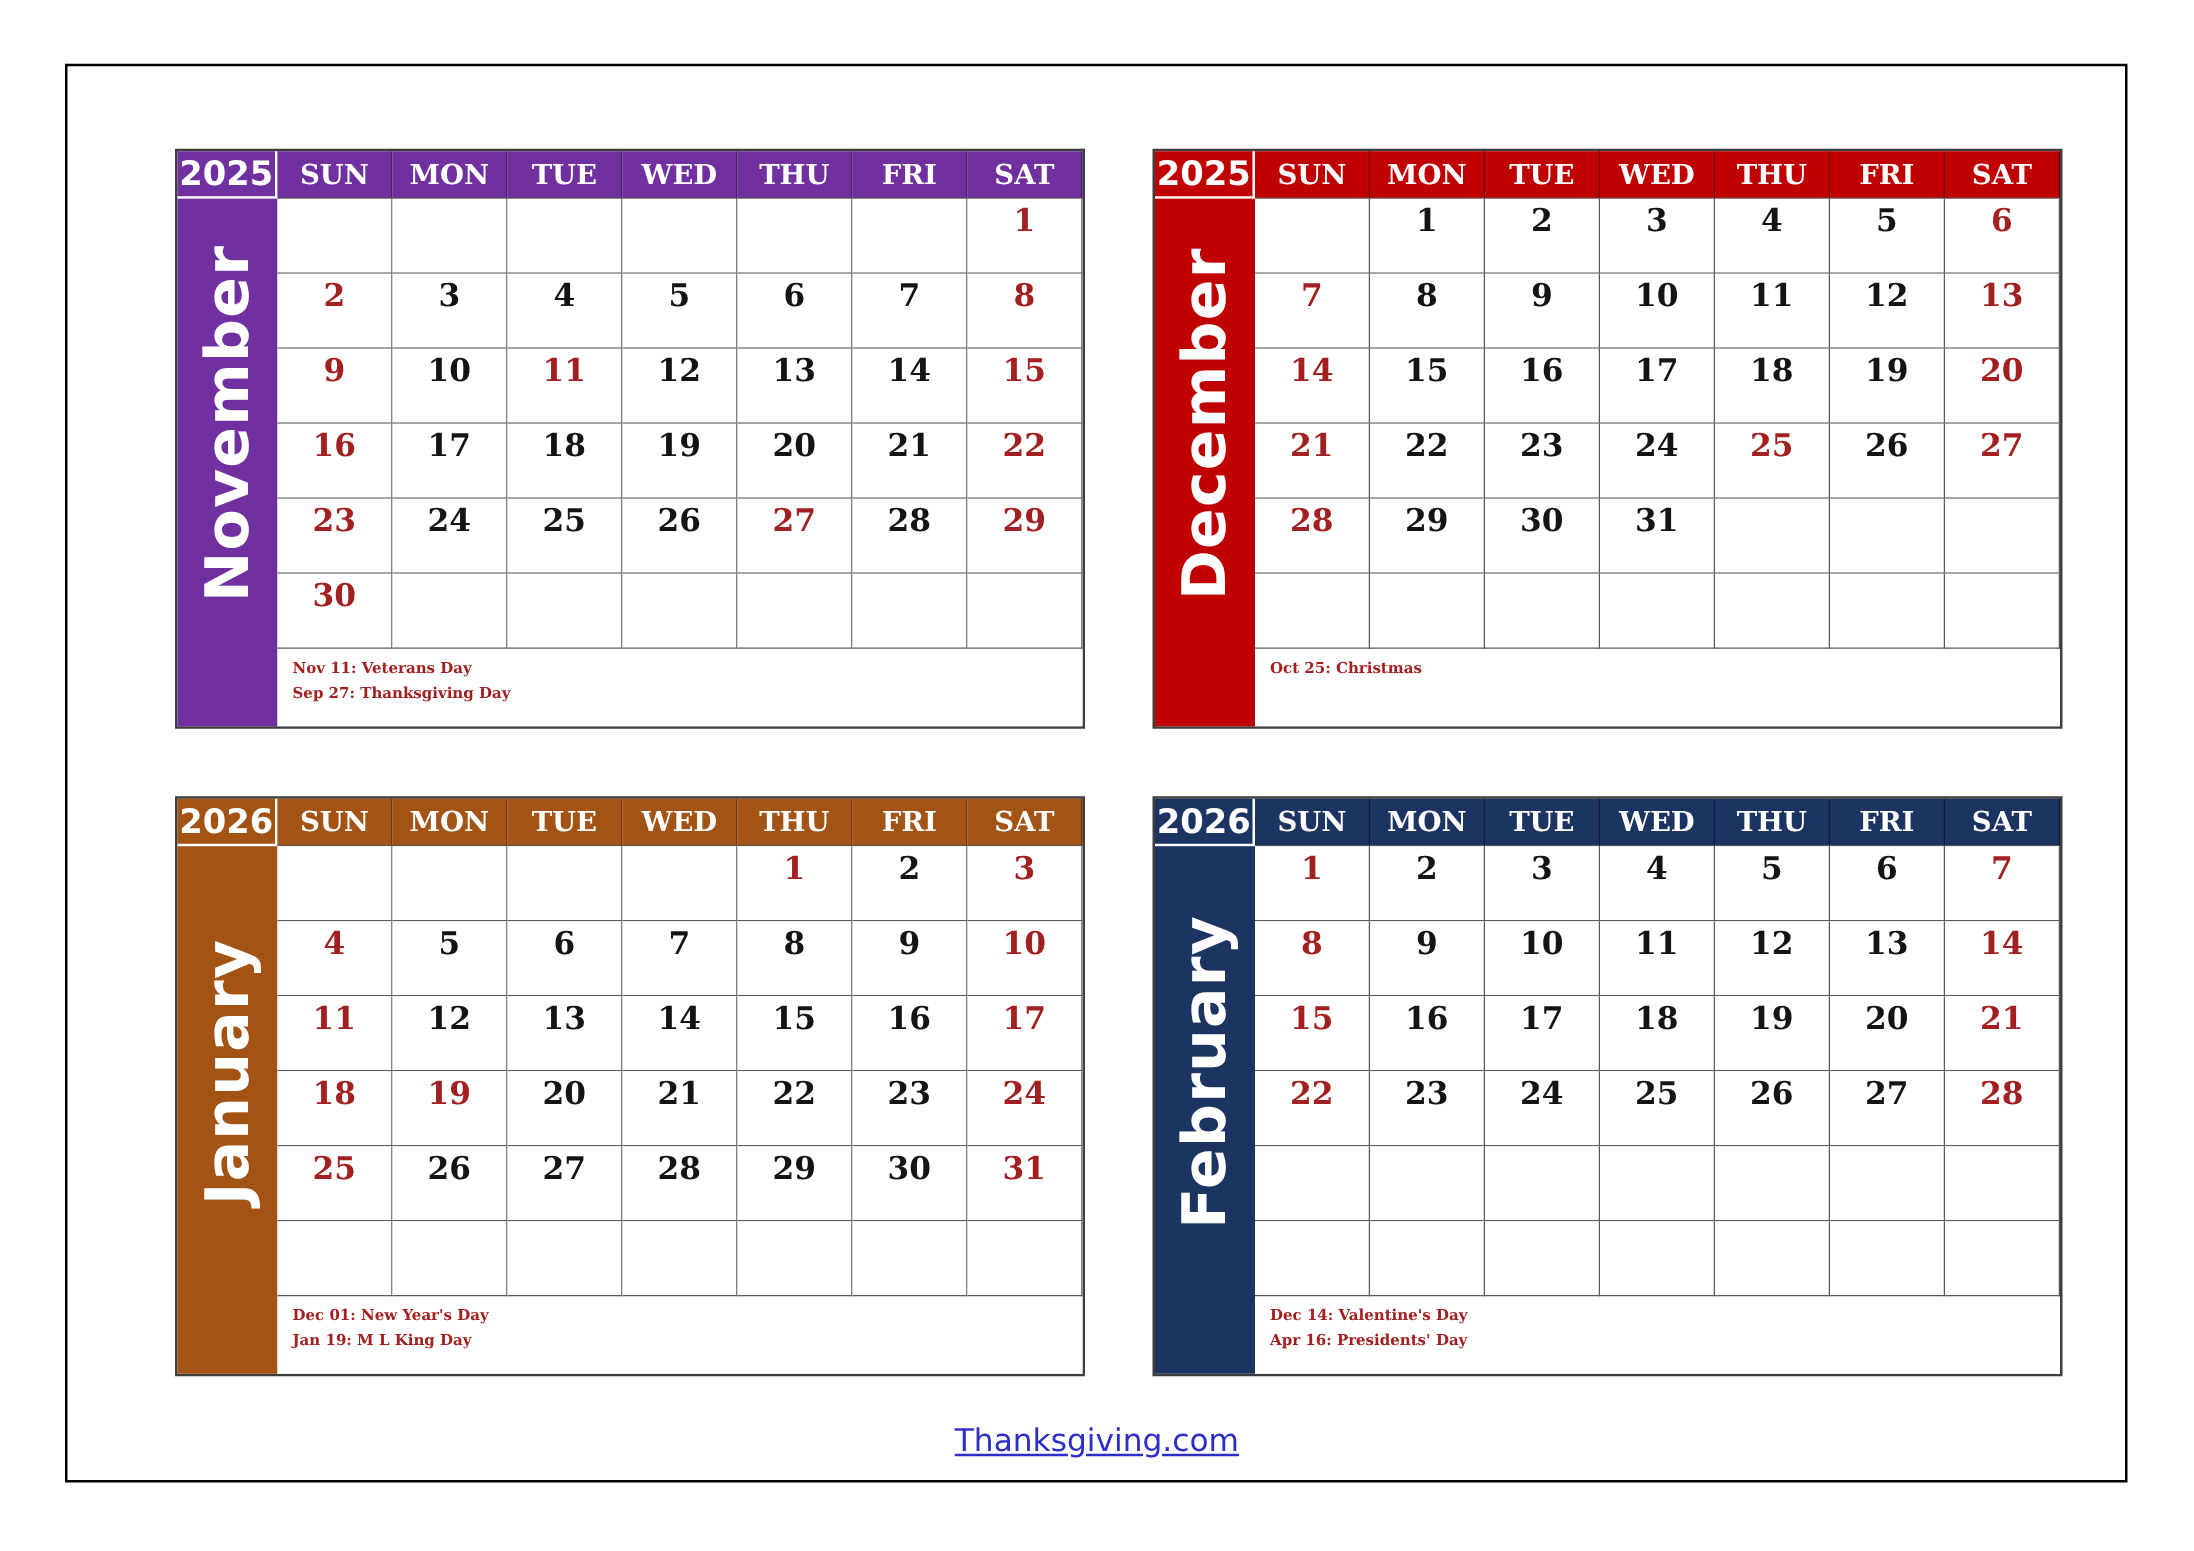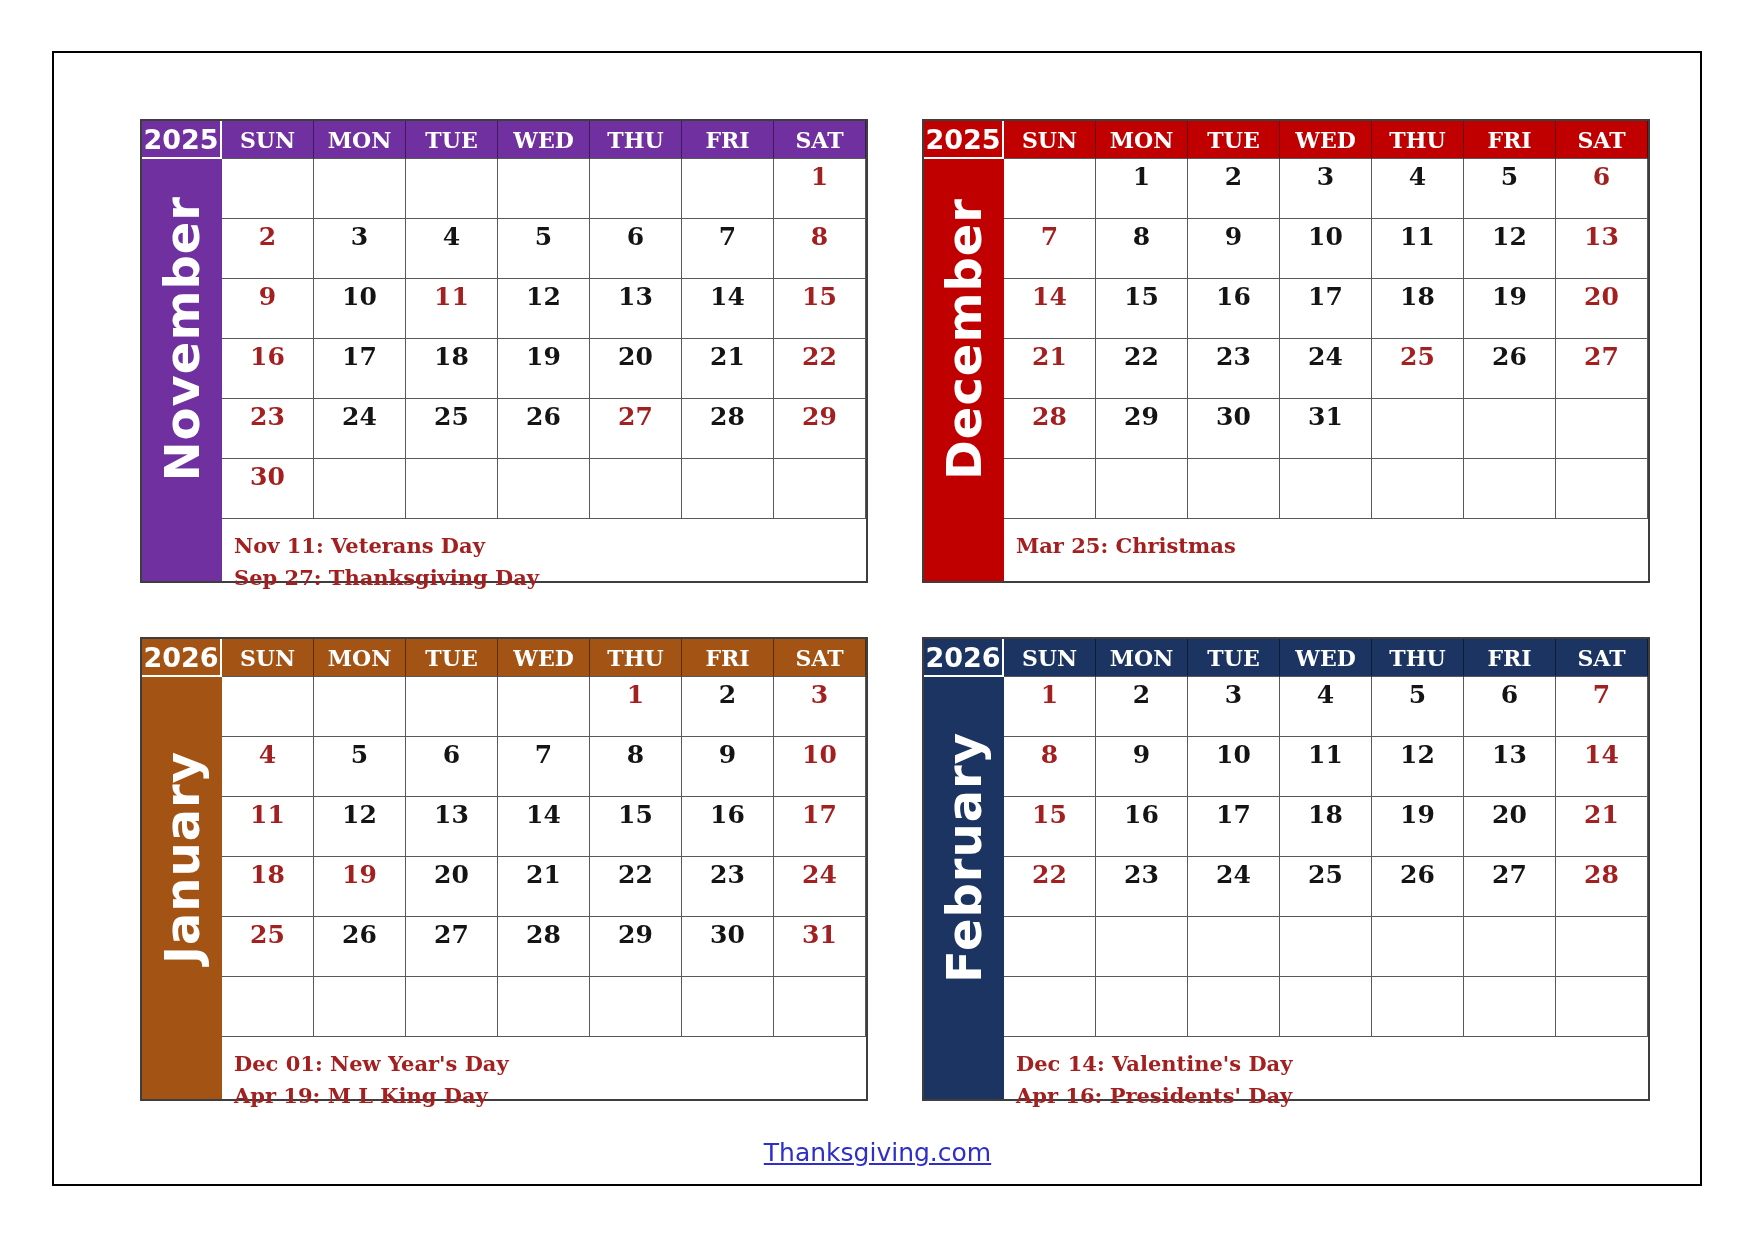--- a/index.html
+++ b/index.html
@@ -83,23 +83,22 @@
   .date-cell.red { color: var(--date-red, #A32020); }
   .notes {
     grid-row: 8; grid-column: 2 / span 7;
     padding: 5px 0 0 12px;
     box-sizing: border-box;
     background: #ffffff;
   }
   .note-line {
     color: var(--date-red, #A32020);
     font-weight: bold;
-    font-size: 21px;
+    font-size: 12px;
     line-height: 20px;
-    margin-top: 12px;
   }
   .footer {
     position: absolute;
     left: 0; top: 1138px;
     width: 1755px;
     text-align: center;
   }
   .footer-link {
     font-family: "DejaVu Sans", sans-serif;
     font-size: 25px;
@@ -171,21 +170,21 @@
         <div class="date-cell" style="grid-area: 7 / 6;"></div>
         <div class="date-cell" style="grid-area: 7 / 7;"></div>
         <div class="date-cell" style="grid-area: 7 / 8;"></div>
       </div>
       <div class="cal pos1" style="--theme: #C00000;">
     <div class="year-cell">2025</div>
     <div class="band">
       <div class="month-label">December</div>
     </div>
     <div class="notes">
-          <div class="note-line">Mar 25: Christmas</div>
+          <div class="note-line">Oct 25: Christmas</div>
         </div>
   <div class="head-cell" style="grid-area: 1 / 2;">SUN</div>
         <div class="head-cell" style="grid-area: 1 / 3;">MON</div>
         <div class="head-cell" style="grid-area: 1 / 4;">TUE</div>
         <div class="head-cell" style="grid-area: 1 / 5;">WED</div>
         <div class="head-cell" style="grid-area: 1 / 6;">THU</div>
         <div class="head-cell" style="grid-area: 1 / 7;">FRI</div>
         <div class="head-cell" style="grid-area: 1 / 8;">SAT</div>
         <div class="date-cell" style="grid-area: 2 / 2;"></div>
         <div class="date-cell" style="grid-area: 2 / 3;">1</div>
@@ -230,21 +229,21 @@
         <div class="date-cell" style="grid-area: 7 / 7;"></div>
         <div class="date-cell" style="grid-area: 7 / 8;"></div>
       </div>
       <div class="cal pos2" style="--theme: #A35414;">
     <div class="year-cell">2026</div>
     <div class="band">
       <div class="month-label">January</div>
     </div>
     <div class="notes">
           <div class="note-line">Dec 01: New Year's Day</div>
-          <div class="note-line">Apr 19: M L King Day</div>
+          <div class="note-line">Jan 19: M L King Day</div>
         </div>
   <div class="head-cell" style="grid-area: 1 / 2;">SUN</div>
         <div class="head-cell" style="grid-area: 1 / 3;">MON</div>
         <div class="head-cell" style="grid-area: 1 / 4;">TUE</div>
         <div class="head-cell" style="grid-area: 1 / 5;">WED</div>
         <div class="head-cell" style="grid-area: 1 / 6;">THU</div>
         <div class="head-cell" style="grid-area: 1 / 7;">FRI</div>
         <div class="head-cell" style="grid-area: 1 / 8;">SAT</div>
         <div class="date-cell" style="grid-area: 2 / 2;"></div>
         <div class="date-cell" style="grid-area: 2 / 3;"></div>

